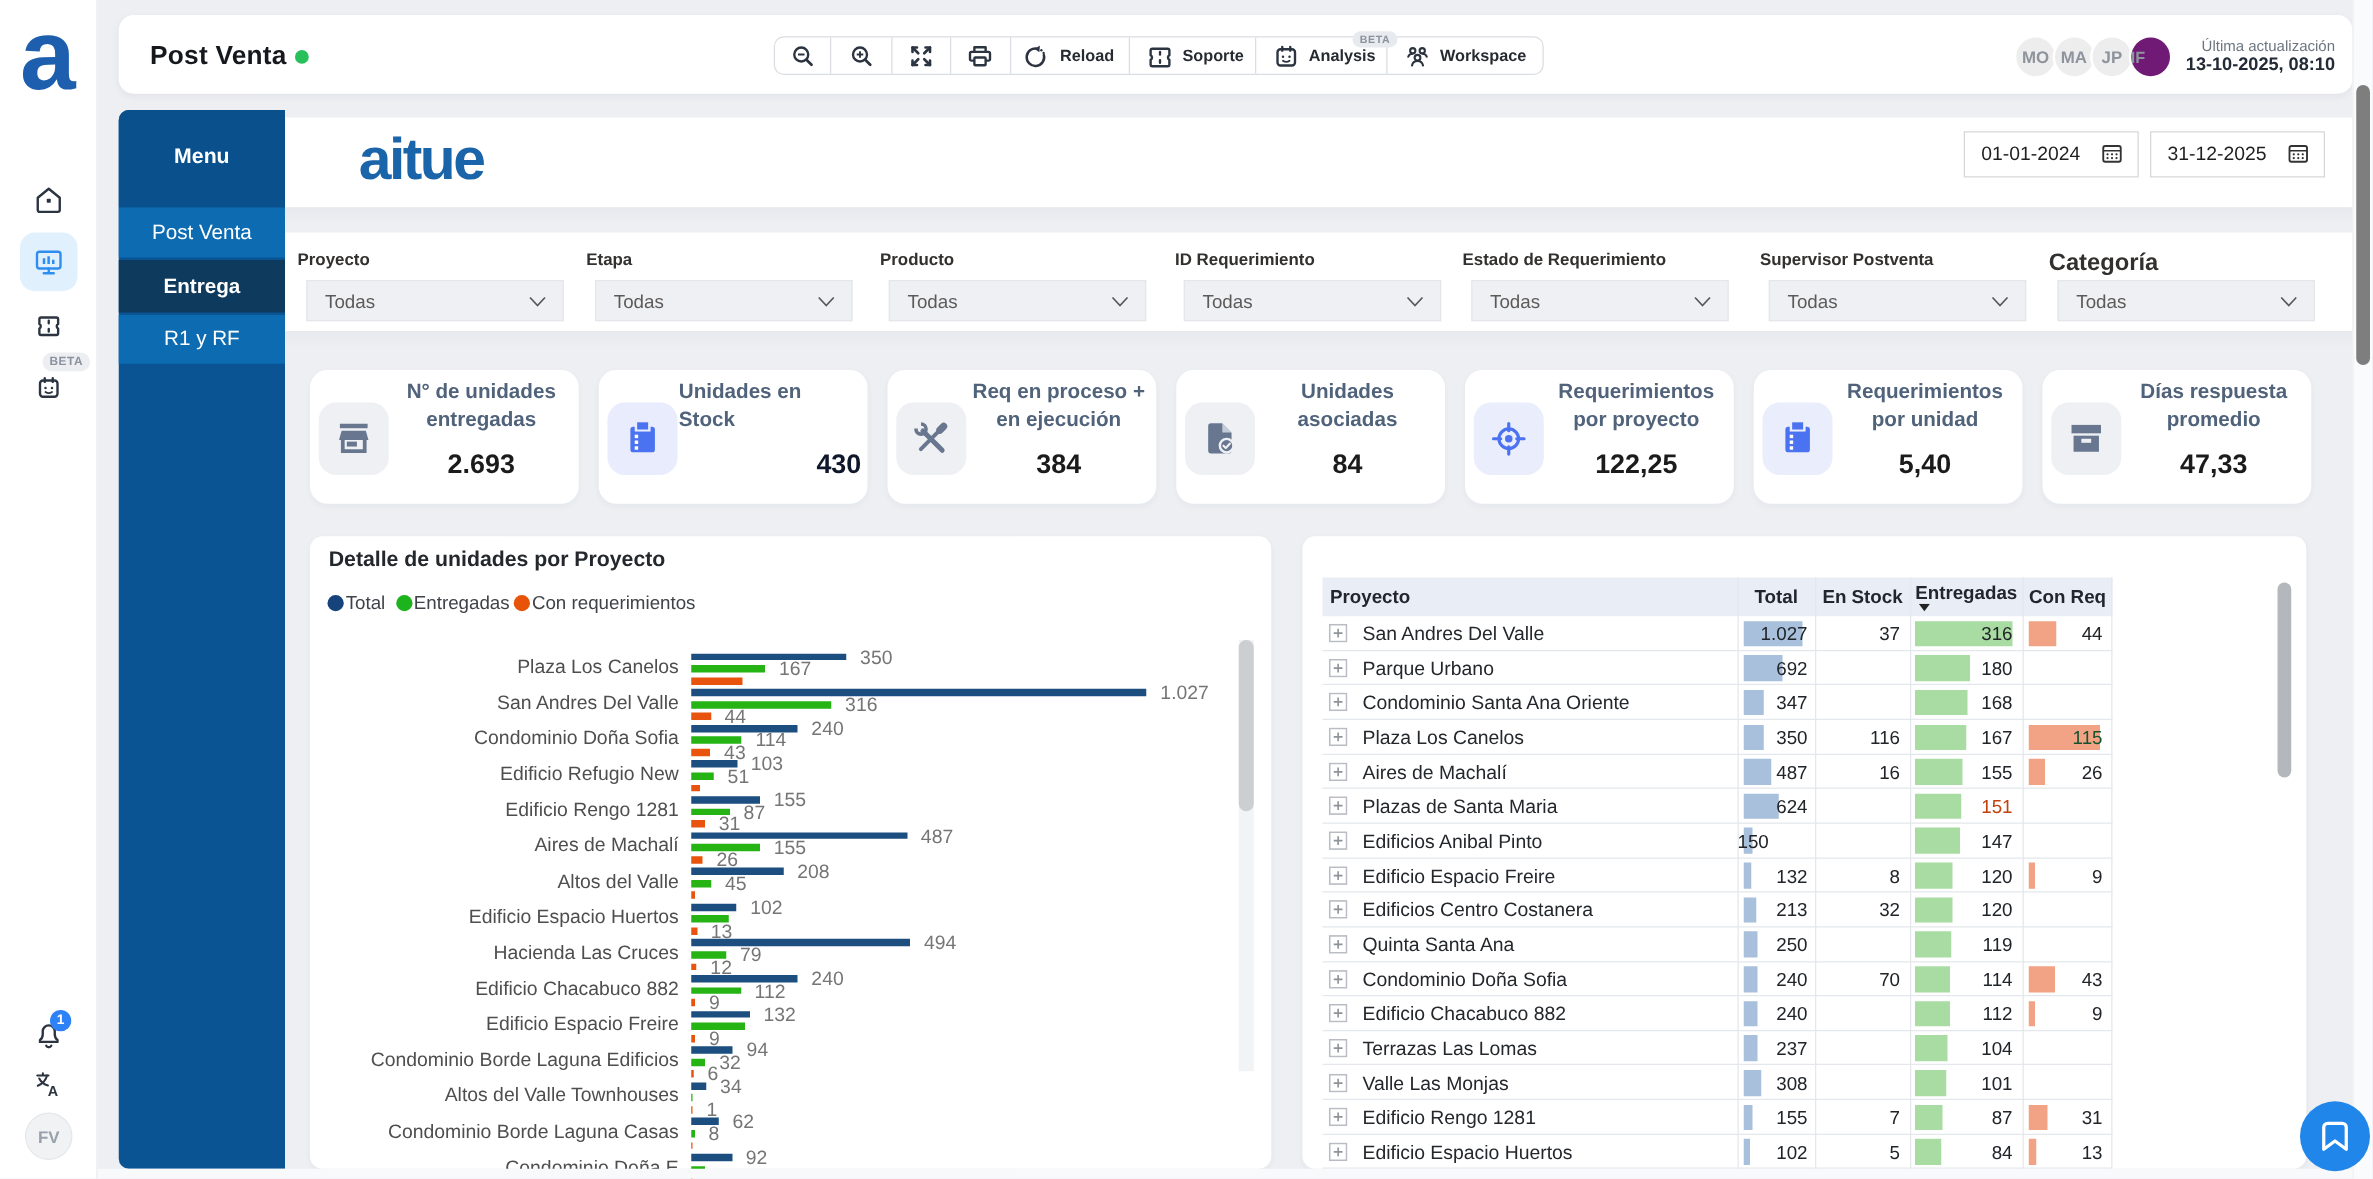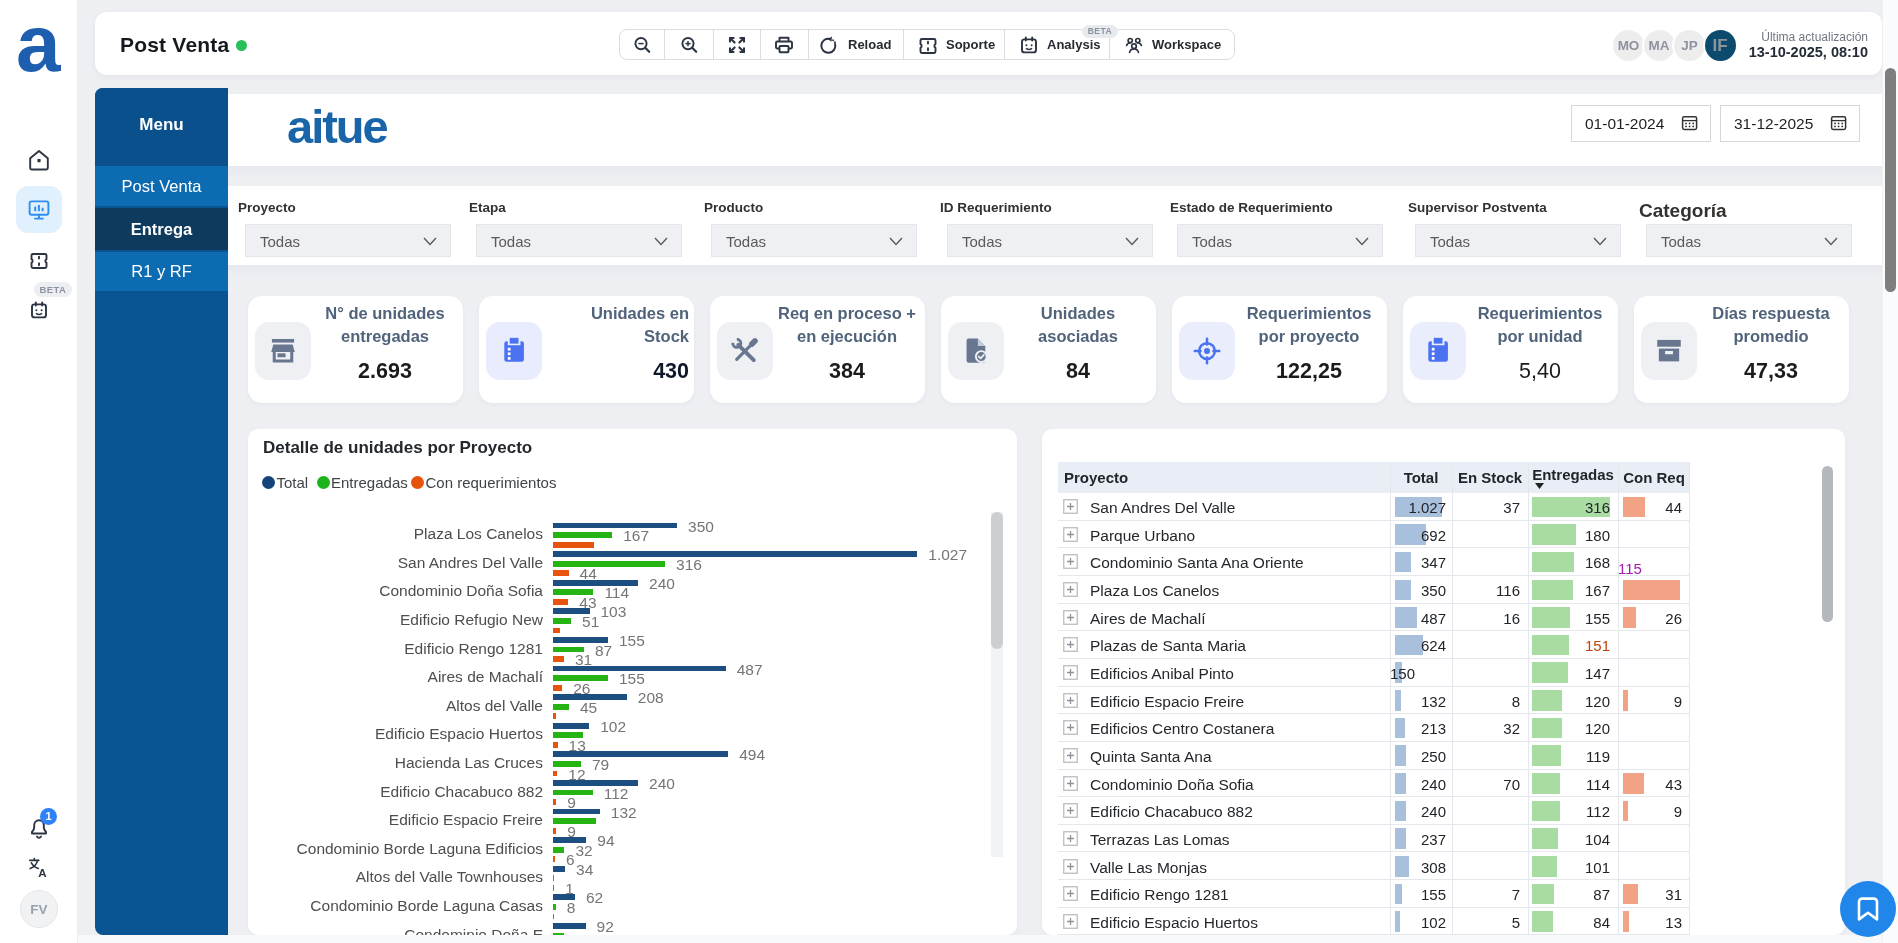--- a/index.html
+++ b/index.html
@@ -130,21 +130,21 @@
       </g>
     </svg>
 <div class="ab" style="left:848px;top:37px;z-index:7;font-size:13px;font-weight:bold;color:#272b31">Reload</div>
 <div class="ab" style="left:946px;top:37px;z-index:7;font-size:13px;font-weight:bold;color:#272b31">Soporte</div>
 <div class="ab" style="left:1047px;top:37px;z-index:7;font-size:13px;font-weight:bold;color:#272b31">Analysis</div>
 <div class="ab" style="left:1152px;top:37px;z-index:7;font-size:13px;font-weight:bold;color:#272b31">Workspace</div>
 <div class="ab" style="left:1082px;top:25px;width:36px;height:13px;background:#e7eaee;border-radius:7px;z-index:8;font-size:8.5px;font-weight:bold;color:#8a929c;letter-spacing:.5px;text-align:center;line-height:13px">BETA</div>
 <div class="ab" style="left:1613.0px;top:29.5px;width:31px;height:31px;border-radius:50%;background:#ededee;box-shadow:0 0 0 2px #fff;z-index:7;color:#8d949d;font-size:13.5px;font-weight:bold;text-align:center;line-height:31px">MO</div>
 <div class="ab" style="left:1643.5px;top:29.5px;width:31px;height:31px;border-radius:50%;background:#ededee;box-shadow:0 0 0 2px #fff;z-index:8;color:#8d949d;font-size:13.5px;font-weight:bold;text-align:center;line-height:31px">MA</div>
 <div class="ab" style="left:1674.0px;top:29.5px;width:31px;height:31px;border-radius:50%;background:#ededee;box-shadow:0 0 0 2px #fff;z-index:9;color:#8d949d;font-size:13.5px;font-weight:bold;text-align:center;line-height:31px">JP</div>
-<div class="ab" style="left:1704.5px;top:29.5px;width:31px;height:31px;border-radius:50%;background:#0c4a6e;box-shadow:0 0 0 2px #fff;z-index:10;color:#8d949d;font-size:17px;font-weight:bold;text-align:center;line-height:31px">IF</div>
+<div class="ab" style="left:1704.5px;top:29.5px;width:31px;height:31px;border-radius:50%;background:#701a75;box-shadow:0 0 0 2px #fff;z-index:10;color:#8d949d;font-size:13px;font-weight:bold;text-align:left;line-height:31px">IF</div>
 <div class="ab" style="left:1660px;top:30px;width:208px;text-align:right;z-index:11;font-size:12px;color:#6d7680">Última actualización</div>
 <div class="ab" style="left:1660px;top:44px;width:208px;text-align:right;z-index:11;font-size:14.5px;font-weight:bold;color:#232b36">13-10-2025, 08:10</div>
 <div class="ab" style="left:95px;top:88px;width:133px;height:847px;background:#0a5494;border-radius:8px 0 0 8px;z-index:3"></div>
 <div class="ab" style="left:95px;top:88px;width:133px;height:78px;background:#09508d;border-radius:8px 0 0 0;z-index:3"></div>
 <div class="ab" style="left:95px;top:115px;width:133px;text-align:center;z-index:4;color:#fff;font-size:17px;font-weight:bold">Menu</div>
 <div class="ab" style="left:95px;top:166px;width:133px;height:40px;background:#0d6bb2;z-index:4;color:#fff;font-size:16.5px;text-align:center;line-height:40px">Post Venta</div>
 <div class="ab" style="left:95px;top:208px;width:133px;height:42px;background:#0e3a5e;z-index:4;color:#fff;font-size:16.5px;font-weight:bold;text-align:center;line-height:42px">Entrega</div>
 <div class="ab" style="left:95px;top:252px;width:133px;height:39px;background:#0d6bb2;z-index:4;color:#fff;font-size:16.5px;text-align:center;line-height:39px">R1 y RF</div>
 <div class="band" style="left:228px;top:94px;width:1654px;height:72px"></div>
 <div class="ab" style="left:287px;top:99px;z-index:2;color:#1a64a9;font-weight:bold;font-size:47px;letter-spacing:-2px">aitue</div>
@@ -245,21 +245,21 @@
 <div class="ab" style="left:479px;top:296px;width:215px;height:107px;background:#fff;border-radius:14px;box-shadow:0 2px 5px rgba(30,40,70,.04);z-index:2"></div>
 <div class="ab" style="left:486px;top:322px;width:56px;height:58px;background:#e8ecfc;border-radius:14px;z-index:3"></div>
 <svg class="ab" style="left:499px;top:336px;z-index:4" width="30" height="30" viewBox="0 0 26 26" xmlns="http://www.w3.org/2000/svg">
       <rect x="4.6" y="4.6" width="17" height="17.8" rx="2" fill="#4b72f0"></rect>
       <rect x="7.6" y="3.4" width="11" height="4.6" fill="#e8ecfc"></rect>
       <rect x="9.3" y="1.6" width="7.6" height="5" fill="#4b72f0"></rect>
       <rect x="7.6" y="10.2" width="2.4" height="2.4" fill="#fff"></rect>
       <rect x="7.6" y="14.2" width="2.4" height="2.4" fill="#fff"></rect>
       <rect x="7.6" y="18.2" width="2.4" height="2.4" fill="#fff"></rect>
     </svg>
-<div class="ab" style="left:543px;top:302px;width:146px;text-align:right;z-index:3;font-size:16.5px;font-weight:600;color:#50637b;line-height:23px">Unidades en<br>Stock</div>
+<div class="ab" style="left:543px;top:302px;width:146px;text-align:left;z-index:3;font-size:16.5px;font-weight:600;color:#50637b;line-height:23px">Unidades en<br>Stock</div>
 <div class="ab" style="left:543px;top:359px;width:146px;text-align:right;z-index:3;font-size:21.5px;font-weight:bold;color:#0f172a">430</div>
 <div class="ab" style="left:710px;top:296px;width:215px;height:107px;background:#fff;border-radius:14px;box-shadow:0 2px 5px rgba(30,40,70,.04);z-index:2"></div>
 <div class="ab" style="left:717px;top:322px;width:56px;height:58px;background:#eef0f4;border-radius:14px;z-index:3"></div>
 <svg class="ab" style="left:730px;top:336px;z-index:4" width="30" height="30" viewBox="0 0 26 26" xmlns="http://www.w3.org/2000/svg">
       <line x1="7.2" y1="7.6" x2="20.6" y2="21" stroke="#68778f" stroke-width="3.4" stroke-linecap="round"></line>
       <circle cx="5.9" cy="6.3" r="3.5" fill="none" stroke="#68778f" stroke-width="2.5"></circle>
       <rect x="-0.5" y="-0.5" width="6.4" height="6.4" fill="#eef0f4"></rect>
       <line x1="19.8" y1="6.2" x2="5.8" y2="20.2" stroke="#68778f" stroke-width="2.7" stroke-linecap="round"></line>
       <line x1="21.6" y1="4.4" x2="19" y2="7" stroke="#68778f" stroke-width="5" stroke-linecap="round"></line>
     </svg>
@@ -290,21 +290,21 @@
 <div class="ab" style="left:1410px;top:322px;width:56px;height:58px;background:#e9edfc;border-radius:14px;z-index:3"></div>
 <svg class="ab" style="left:1423px;top:336px;z-index:4" width="30" height="30" viewBox="0 0 26 26" xmlns="http://www.w3.org/2000/svg">
       <rect x="4.6" y="4.6" width="17" height="17.8" rx="2" fill="#4b72f0"></rect>
       <rect x="7.6" y="3.4" width="11" height="4.6" fill="#e9edfc"></rect>
       <rect x="9.3" y="1.6" width="7.6" height="5" fill="#4b72f0"></rect>
       <rect x="7.6" y="10.2" width="2.4" height="2.4" fill="#fff"></rect>
       <rect x="7.6" y="14.2" width="2.4" height="2.4" fill="#fff"></rect>
       <rect x="7.6" y="18.2" width="2.4" height="2.4" fill="#fff"></rect>
     </svg>
 <div class="ab" style="left:1467px;top:302px;width:146px;text-align:center;z-index:3;font-size:16.5px;font-weight:600;color:#50637b;line-height:23px">Requerimientos<br>por unidad</div>
-<div class="ab" style="left:1467px;top:359px;width:146px;text-align:center;z-index:3;font-size:21.5px;font-weight:normal;color:#1b1b1b">5,40</div>
+<div class="ab" style="left:1467px;top:359px;width:146px;text-align:center;z-index:3;font-size:21.5px;font-weight:bold;color:#1b1b1b">5,40</div>
 <div class="ab" style="left:1634px;top:296px;width:215px;height:107px;background:#fff;border-radius:14px;box-shadow:0 2px 5px rgba(30,40,70,.04);z-index:2"></div>
 <div class="ab" style="left:1641px;top:322px;width:56px;height:58px;background:#eef0f4;border-radius:14px;z-index:3"></div>
 <svg class="ab" style="left:1654px;top:336px;z-index:4" width="30" height="30" viewBox="0 0 26 26" xmlns="http://www.w3.org/2000/svg">
       <rect x="2.8" y="3.4" width="20.4" height="6" fill="#68778f"></rect>
       <path d="M4.2,10.6 h17.6 V22 H4.2 z" fill="#68778f"></path>
       <rect x="9.6" y="13" width="6.8" height="2.8" fill="#eef0f4"></rect>
       <rect x="2.8" y="9.4" width="20.4" height="1.4" fill="#eef0f4"></rect>
     </svg>
 <div class="ab" style="left:1698px;top:302px;width:146px;text-align:center;z-index:3;font-size:16.5px;font-weight:600;color:#50637b;line-height:23px">Días respuesta<br>promedio</div>
 <div class="ab" style="left:1698px;top:359px;width:146px;text-align:center;z-index:3;font-size:21.5px;font-weight:bold;color:#1b1b1b">47,33</div>
@@ -467,21 +467,21 @@
       <rect x="0.75" y="0.75" width="13.5" height="13.5" fill="#fff" stroke="#b9bdc3" stroke-width="1.3"></rect>
       <path d="M7.5,4 v7 M4,7.5 h7" stroke="#8e9399" stroke-width="1.3"></path>
     </svg>
 <div class="ab" style="left:1090px;top:582.0px;z-index:4;font-size:15.5px;color:#24272b;white-space:nowrap">Plaza Los Canelos</div>
 <div class="ab" style="left:1395px;top:579.5px;width:15.8px;height:20.5px;background:#a9c0dc;z-index:3"></div>
 <div class="ab" style="left:1390px;top:582.0px;width:56px;z-index:4;font-size:15px;color:#212529;text-align:right">350</div>
 <div class="ab" style="left:1452px;top:582.0px;width:68px;z-index:4;font-size:15px;color:#212529;text-align:right">116</div>
 <div class="ab" style="left:1532px;top:579.5px;width:41.2px;height:20.5px;background:#a9dca2;z-index:3"></div>
 <div class="ab" style="left:1528px;top:582.0px;width:82px;z-index:4;font-size:15px;color:#212529;text-align:right">167</div>
 <div class="ab" style="left:1623px;top:579.5px;width:57.0px;height:20.5px;background:#f2a385;z-index:3"></div>
-<div class="ab" style="left:1618px;top:560px;width:64px;z-index:4;font-size:15px;color:#a21caf;text-align:left">115</div>
+<div class="ab" style="left:1618px;top:582.0px;width:64px;z-index:4;font-size:15px;color:#14532d;text-align:right">115</div>
 <div class="ab" style="left:1058px;top:630.2px;width:632px;height:1px;background:#e4e7eb;z-index:3"></div>
 <svg width="15" height="15" viewBox="0 0 15 15" style="position:absolute;z-index:4;left:1063px;top:609.6px">
       <rect x="0.75" y="0.75" width="13.5" height="13.5" fill="#fff" stroke="#b9bdc3" stroke-width="1.3"></rect>
       <path d="M7.5,4 v7 M4,7.5 h7" stroke="#8e9399" stroke-width="1.3"></path>
     </svg>
 <div class="ab" style="left:1090px;top:609.6px;z-index:4;font-size:15.5px;color:#24272b;white-space:nowrap">Aires de Machalí</div>
 <div class="ab" style="left:1395px;top:607.1px;width:22.1px;height:20.5px;background:#a9c0dc;z-index:3"></div>
 <div class="ab" style="left:1390px;top:609.6px;width:56px;z-index:4;font-size:15px;color:#212529;text-align:right">487</div>
 <div class="ab" style="left:1452px;top:609.6px;width:68px;z-index:4;font-size:15px;color:#212529;text-align:right">16</div>
 <div class="ab" style="left:1532px;top:607.1px;width:38.3px;height:20.5px;background:#a9dca2;z-index:3"></div>

